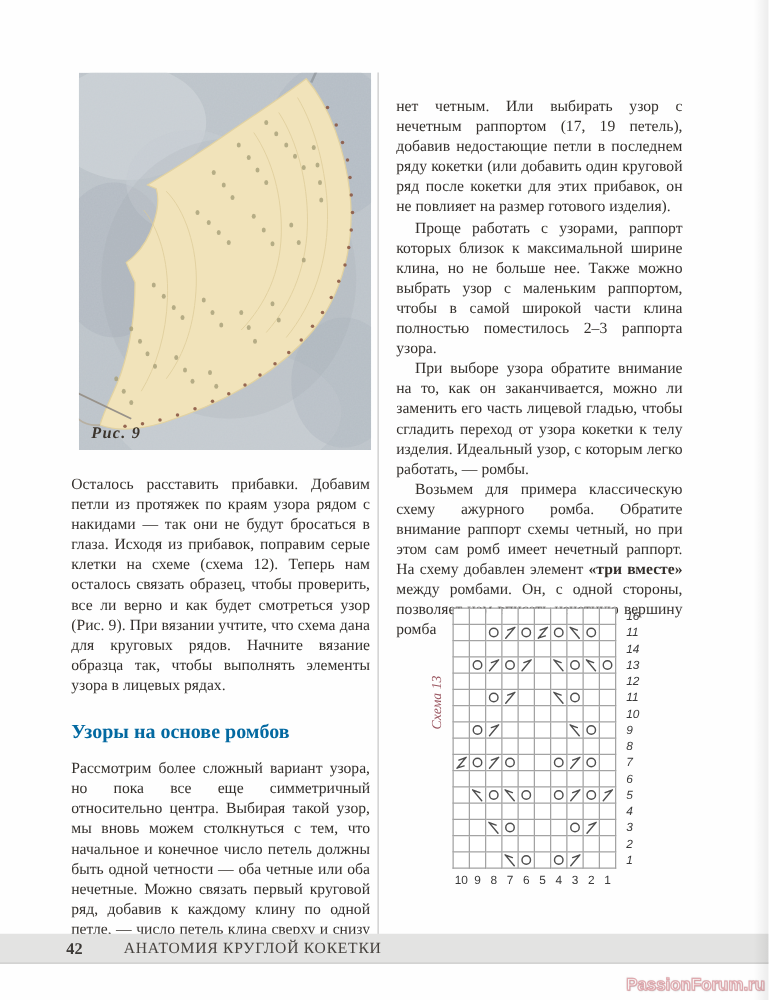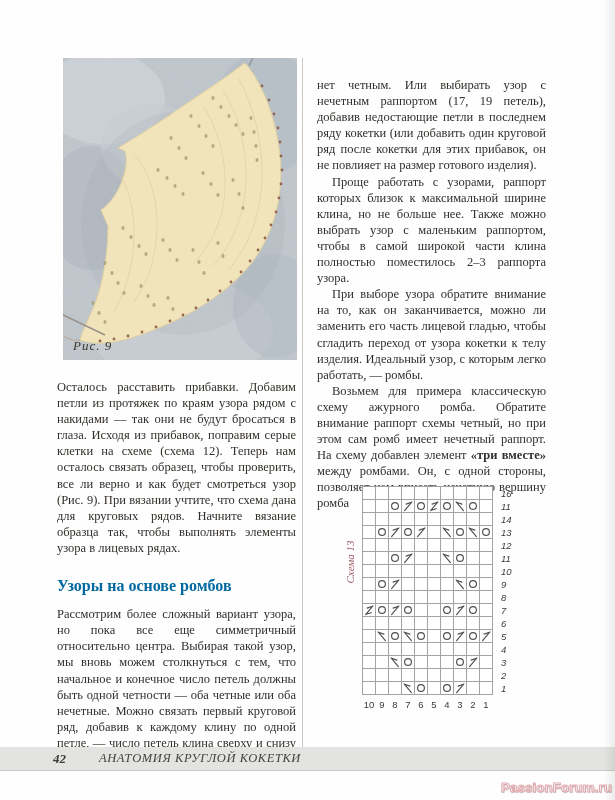--- a/index.html
+++ b/index.html
@@ -5,21 +5,21 @@
   html,body{margin:0;padding:0;background:#ffffff;}
   .page{position:relative;width:615px;height:800px;background:#fefefe;overflow:hidden;
         font-family:"Liberation Serif",serif;color:#332f2b;}
   .page-edge{position:absolute;right:0;top:0;width:12px;height:100%;
         background:linear-gradient(to right,rgba(0,0,0,0),rgba(0,0,0,0.07));}
 
   
   .photo{position:absolute;left:63px;top:58px;width:234px;height:302px;overflow:hidden;}
   .photo svg{display:block;width:100%;height:100%;}
   .photo-caption{position:absolute;left:10px;bottom:6px;font-style:italic;
-        font-size:13px;color:#3c352d;letter-spacing:1px;}
+        font-size:13px;color:#3c352d;letter-spacing:1px;font-weight:bold;}
 
   .col-rule{position:absolute;left:302px;top:58px;width:1px;height:690px;background:#c7c7c7;}
 
   
   .txt{font-size:12.5px;line-height:16.1px;text-align:justify;}
   .txt p{margin:0;}
   .txt p.ind{text-indent:15px;}
   .left-col{position:absolute;left:57px;top:379px;width:239px;}
   .right-col{position:absolute;left:317px;top:51px;width:229px;margin-top:26px;}
   h2.section{margin:22px 0 12px 0;font-size:16px;font-weight:bold;color:#0369a1;
@@ -37,21 +37,21 @@
         border:1px solid #a3a3a3;text-align:center;vertical-align:middle;background:#fff;}
   table.kchart td.cell svg{display:block;width:12px;height:12px;margin:0 auto;
         fill:none;stroke:#4f4f4f;stroke-width:1.15;stroke-linecap:round;}
   td.rlab{border:none;padding:0 0 0 8px;font-family:"Liberation Sans",sans-serif;
         font-size:9.5px;color:#3a3a3a;text-align:left;vertical-align:middle;font-style:italic;}
   tr.clabs td{border:none;padding:4px 0 0 0;font-family:"Liberation Sans",sans-serif;
         font-size:9.5px;color:#3a3a3a;text-align:center;}
 
   
   .footer{position:absolute;left:0;top:747px;width:615px;height:23px;background:#e3e3e2;
-        border-bottom:1px solid #cbcbca;display:flex;align-items:center;font-style:italic;}
+        border-bottom:1px solid #cbcbca;display:flex;align-items:center;}
   .footer .pnum{margin-left:53px;font-weight:bold;font-size:13px;color:#3c3936;}
   .footer .btitle{margin-left:33px;font-size:12.5px;letter-spacing:0.6px;color:#45413d;}
 
   .watermark{position:absolute;right:3px;top:780px;
         font-family:"Liberation Sans",sans-serif;font-size:13.5px;font-weight:bold;
         color:rgba(252,250,250,0.92);-webkit-text-stroke:1px rgba(214,125,134,0.6);
         text-shadow:0.5px 1px 1px rgba(140,140,140,0.45),-0.5px -0.5px 1px rgba(160,160,160,0.3);}
 </style>
 </head>
 <body>

